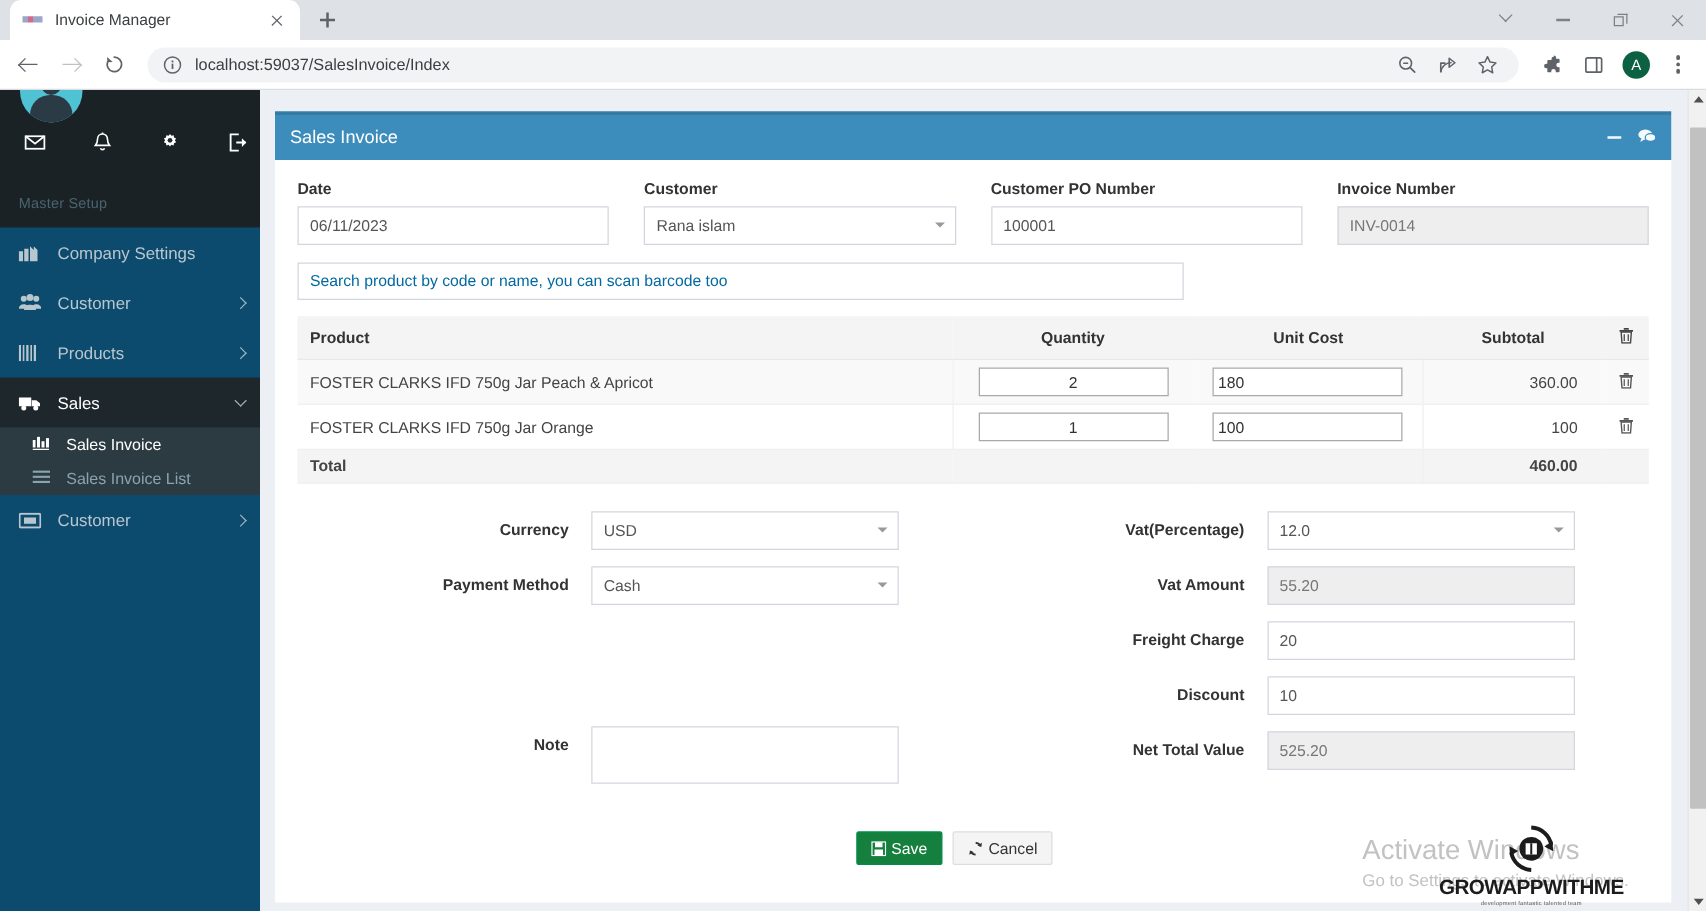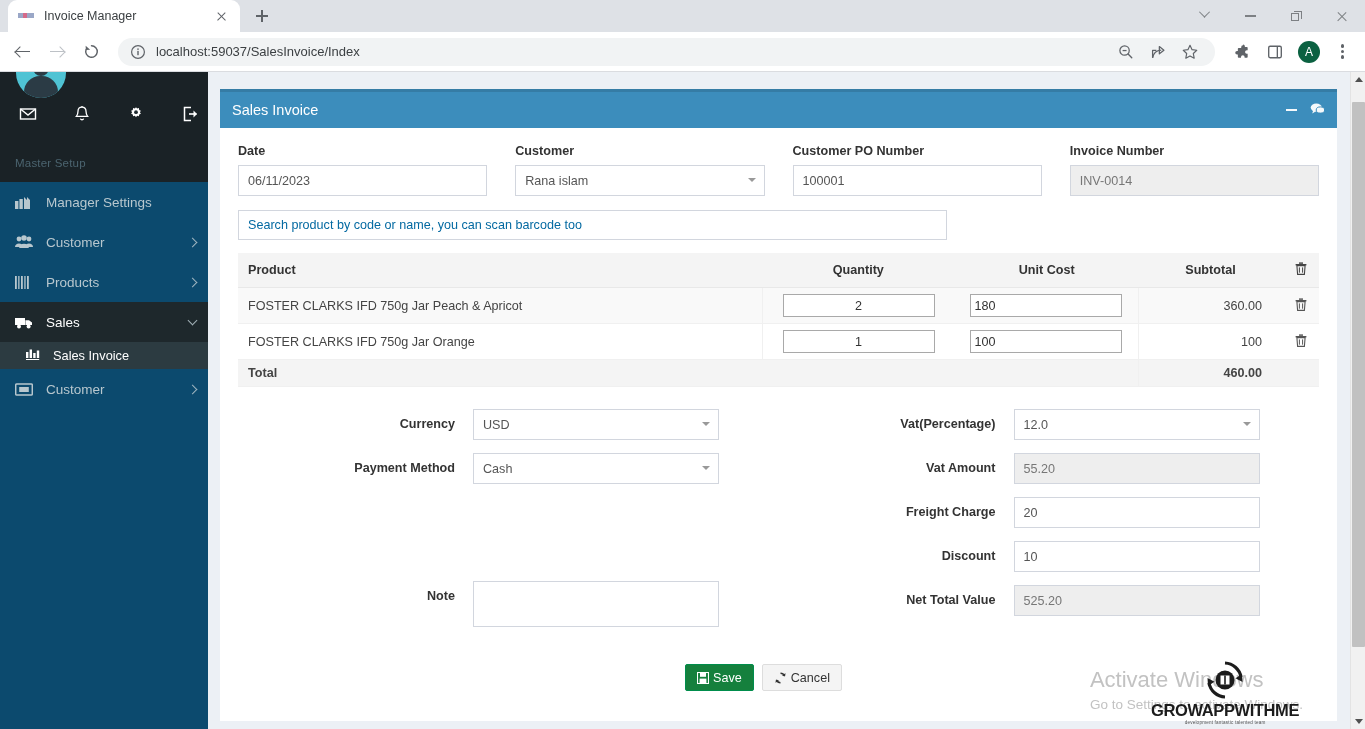--- a/index.html
+++ b/index.html
@@ -389,21 +389,21 @@
       <div class="side-header">Master Setup</div>
 
       <div class="side-item">
         <span class="sicon">
           <svg width="17" height="15" viewBox="0 0 17 15">
               <rect x="0" y="6" width="3.4" height="8" fill="#b8c7ce"></rect>
               <rect x="4.4" y="4" width="3.4" height="10" fill="#b8c7ce"></rect>
               <path d="M9 14 V2 L12 5 V2 L15 5 V14Z" fill="#b8c7ce"></path>
             </svg>
         </span>
-        <span class="slabel">Manager Settings</span>
+        <span class="slabel">Company Settings</span>
       </div>
 
       <div class="side-item">
         <span class="sicon">
           <svg width="18" height="14" viewBox="0 0 18 14">
               <circle cx="4" cy="4" r="2.4" fill="#b8c7ce"></circle>
               <circle cx="14" cy="4" r="2.4" fill="#b8c7ce"></circle>
               <circle cx="9" cy="3" r="2.8" fill="#b8c7ce"></circle>
               <path d="M0 12c0-2.4 1.8-3.6 4-3.6S8 9.6 8 12z" fill="#b8c7ce"></path>
               <path d="M10 12c0-2.4 1.8-3.6 4-3.6S18 9.6 18 12z" fill="#b8c7ce"></path>
@@ -446,20 +446,30 @@
           <span class="sicon">
             <svg width="15" height="12" viewBox="0 0 15 12">
                 <rect x="0" y="4" width="2.4" height="6" fill="#ffffff"></rect>
                 <rect x="3.6" y="1.5" width="2.4" height="8.5" fill="#ffffff"></rect>
                 <rect x="7.2" y="5" width="2.4" height="5" fill="#ffffff"></rect>
                 <rect x="10.8" y="2.5" width="2.4" height="7.5" fill="#ffffff"></rect>
                 <rect x="0" y="11" width="13.2" height="1" fill="#ffffff"></rect>
               </svg>
           </span>
           <span>Sales Invoice</span>
+        </div>
+        <div class="sub-item">
+          <span class="sicon">
+            <svg width="15" height="11" viewBox="0 0 15 11">
+                <rect x="0" y="0.5" width="14" height="1.7" fill="#8aa4af"></rect>
+                <rect x="0" y="4.6" width="14" height="1.7" fill="#8aa4af"></rect>
+                <rect x="0" y="8.7" width="14" height="1.7" fill="#8aa4af"></rect>
+              </svg>
+          </span>
+          <span>Sales Invoice List</span>
         </div>
       </div>
 
       <div class="side-item">
         <span class="sicon">
           <svg width="18" height="13" viewBox="0 0 18 13">
               <rect x="0.7" y="1" width="16.6" height="11" rx="1" fill="none" stroke="#b8c7ce" stroke-width="1.5"></rect>
               <rect x="4.2" y="4" width="9.6" height="5" fill="#b8c7ce"></rect>
             </svg>
         </span>

